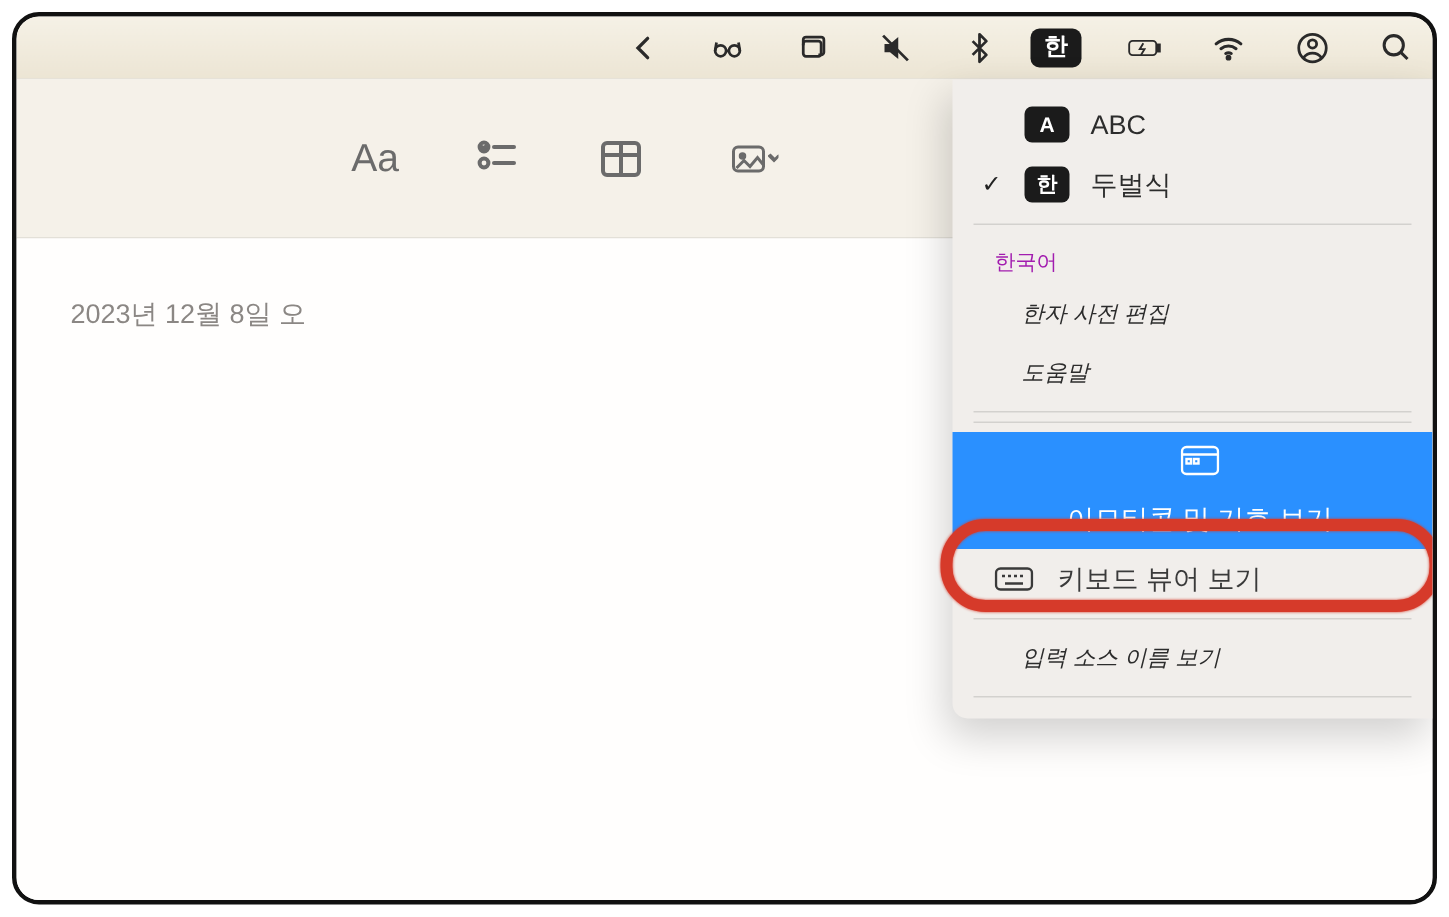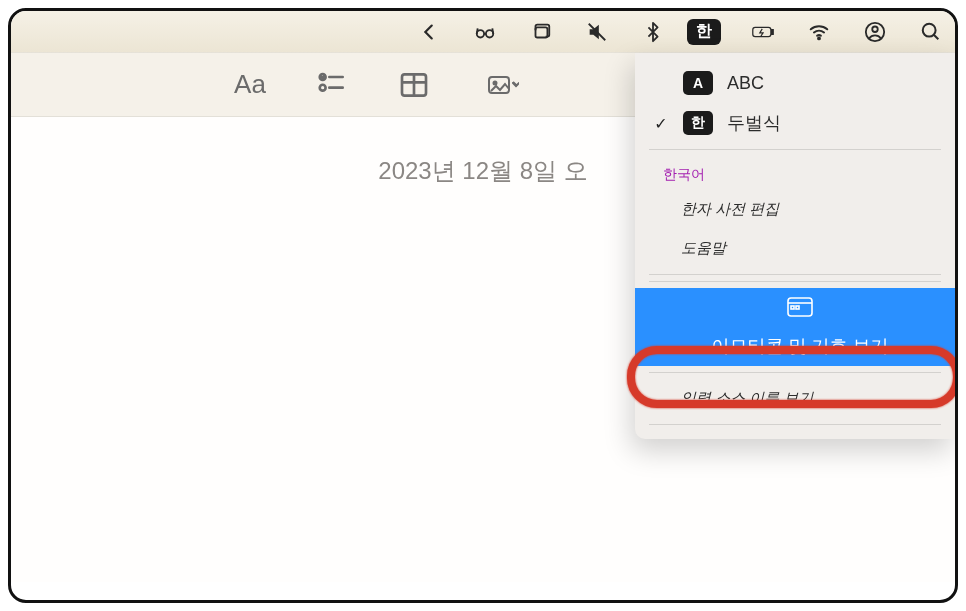--- a/index.html
+++ b/index.html
@@ -42,44 +42,43 @@
     .mb-icon svg { width: 22px; height: 22px; }
     .han-badge {
       width: 34px; height: 26px;
       background: #1b1b1b;
       color: #fff;
       border-radius: 6px;
       display: flex; align-items: center; justify-content: center;
       font-weight: 700; font-size: 16px;
     }
     .toolbar {
-      height: 64px;
+      height: 106px;
       background: #f5f1e9;
       display: flex;
       align-items: center;
       padding: 0 28px;
       gap: 40px;
       border-bottom: 1px solid rgba(0,0,0,0.07);
     }
     .tb-btn {
       width: 42px; height: 42px;
       display: flex; align-items: center; justify-content: center;
       color: #6b6b6b;
     }
     .tb-btn svg { width: 32px; height: 32px; }
     .content {
       position: relative;
       padding: 24px 36px;
       height: calc(100% - 124px);
       background: #fffefd;
     }
     .date-stamp {
-      text-align: center;
       color: #8b8784;
-      font-size: 24px;
+      font-size: 18px;
       margin-top: 14px;
     }
     
     .dropdown {
       position: absolute;
       top: 42px;
       right: 0;
       width: 320px;
       background: #f1eeeb;
       border-bottom-left-radius: 10px;
@@ -279,20 +278,33 @@
       <span class="sq-icon">
         <svg viewBox="0 0 26 20">
             <rect x="1" y="1" width="24" height="18" rx="3"></rect>
             <line x1="1" y1="6" x2="25" y2="6"></line>
             <rect x="4" y="9" width="3" height="3"></rect>
             <rect x="9" y="9" width="3" height="3"></rect>
           </svg>
       </span>
       <span>이모티콘 및 기호 보기</span>
     </div>
+    <div class="dd-obscured">
+      <span class="sq-icon">
+        <svg viewBox="0 0 26 20">
+            <rect x="1" y="3" width="24" height="14" rx="3"></rect>
+            <line x1="5" y1="8" x2="7" y2="8"></line>
+            <line x1="9" y1="8" x2="11" y2="8"></line>
+            <line x1="13" y1="8" x2="15" y2="8"></line>
+            <line x1="17" y1="8" x2="19" y2="8"></line>
+            <line x1="7" y1="13" x2="19" y2="13"></line>
+          </svg>
+      </span>
+      <span>키보드 뷰어 보기</span>
+    </div>
     <div class="dd-sep"></div>
     <div class="dd-text">입력 소스 이름 보기</div>
     <div class="dd-sep"></div>
   </div>
 
   <div class="highlight-ring"></div>
 
 </div>
 
 </body></html>

